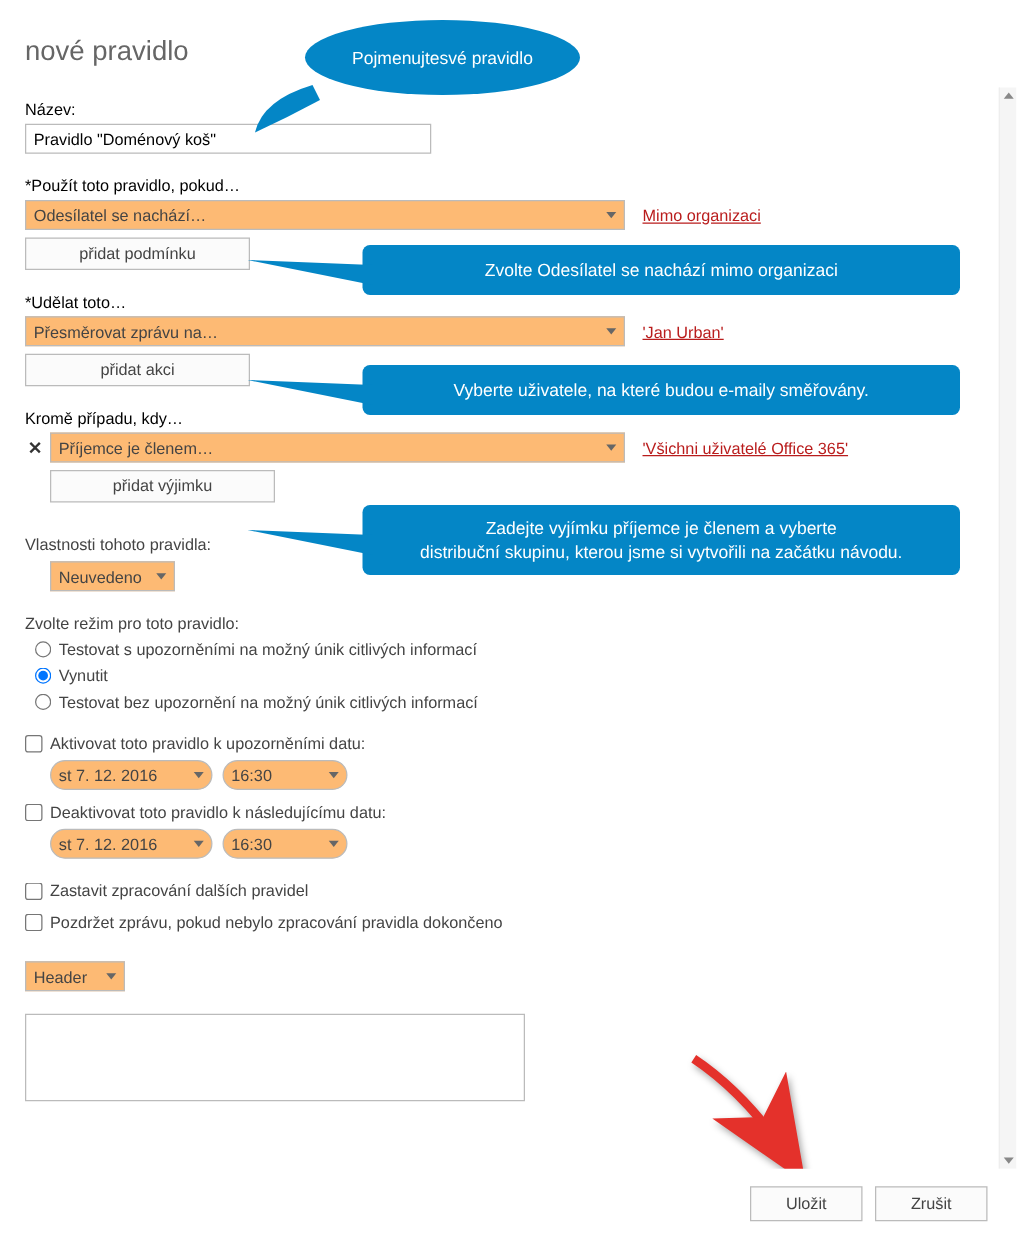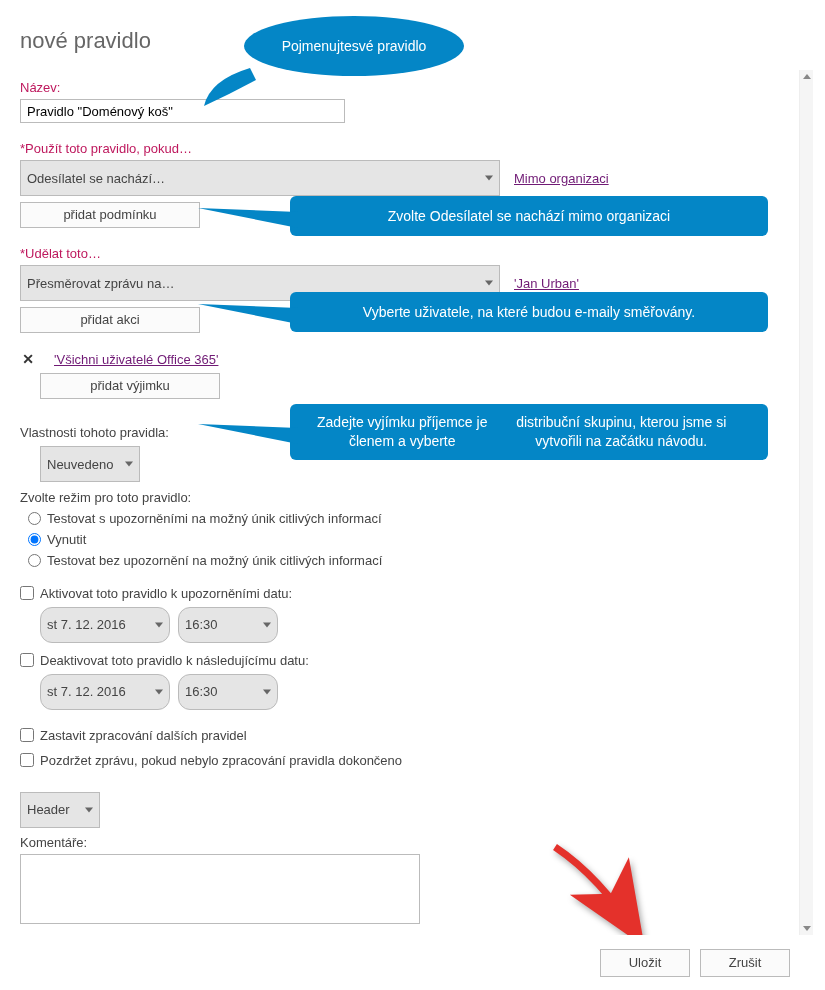--- a/index.html
+++ b/index.html
@@ -1,25 +1,25 @@
 <!DOCTYPE html>
 <html><head>
 <meta charset="utf-8">
 <style>
   * { box-sizing: border-box; margin: 0; padding: 0; }
   body { font-family: "Segoe UI", Tahoma, sans-serif; font-size: 13px; color: #444; background: #fff; width: 825px; height: 990px; position: relative; overflow: hidden; }
   .page-title { font-size: 22px; font-weight: 300; color: #666; margin: 28px 0 18px 20px; }
   .content { position: absolute; left: 20px; top: 70px; right: 35px; bottom: 55px; overflow-y: auto; padding-right:5px; }
   .section { margin-top: 18px; }
-  .field-label { font-size: 13px; color: #be185d; margin-bottom: 4px; display: block; }
+  .field-label { font-size: 13px; color: #000000; margin-bottom: 4px; display: block; }
   .text-input { width: 325px; height: 24px; border: 1px solid #bbb; padding: 2px 6px; font-size: 13px; font-family: inherit; }
   .wide-select { width: 480px; display:inline-block; }
-  .select-ctl { height: 36px; border: 1px solid #bbb; padding: 1px 20px 1px 6px; font-size: 13px; background: #e5e5e5; position: relative; cursor: pointer; display:flex; align-items:center; }
+  .select-ctl { height: 24px; border: 1px solid #bbb; padding: 1px 20px 1px 6px; font-size: 13px; background: #fdba74; position: relative; cursor: pointer; display:flex; align-items:center; }
   .select-ctl .arrow { position: absolute; right: 6px; top: 50%; transform: translateY(-50%); width: 0; height: 0; border-left: 4px solid transparent; border-right: 4px solid transparent; border-top: 5px solid #666; }
-  .link { color: #701a75; text-decoration: underline; cursor: pointer; margin-left: 14px; font-size: 13px; display:inline-block; vertical-align:middle; }
+  .link { color: #b91c1c; text-decoration: underline; cursor: pointer; margin-left: 14px; font-size: 13px; display:inline-block; vertical-align:middle; }
   .btn-small { width: 180px; height: 26px; border: 1px solid #bbb; background: #fbfbfb; font-size: 13px; color: #444; cursor: pointer; text-align:center; line-height:24px; margin-top:6px; }
   .row { display:flex; align-items:center; }
   .remove-x { width: 16px; text-align:center; font-weight:700; font-size:14px; color:#333; cursor:pointer; margin-right: 4px; }
   .checkbox-row { display:flex; align-items:center; gap:6px; margin-top:10px; }
   .checkbox-row input[type=checkbox] { width:14px; height:14px; }
   .small-select { height:24px; display:inline-block; }
   .small-select .select-ctl { width: 100px; }
   .radio-row { display:flex; align-items:center; gap:6px; margin-top:6px; margin-left: 8px;}
   .radio-row input[type=radio] { width:13px; height:13px; }
   .date-row { display:flex; gap:8px; margin:6px 0 0 20px; }
@@ -27,21 +27,21 @@
   textarea.comments { width:400px; height:70px; border:1px solid #bbb; font-family:inherit; font-size:13px; padding:4px; resize:none; }
 
   .callout { position:absolute; background:#0486c6; color:#fff; font-size:14px; text-align:center; border-radius:18px; display:flex; align-items:center; justify-content:center; line-height:1.35; }
   
   .callout.c1 { left:244px; top:16px; width:220px; height:60px; border-radius:50%/50%; flex-direction:row; justify-content:center; }
   .callout.c1 .tail-svg { position:absolute; left:-44px; bottom:-34px; }
   
   .callout.wide { border-radius:6px; height:40px; padding:0 20px; }
   .callout.c2 { left:290px; top:196px; width:478px; }
   .callout.c3 { left:290px; top:292px; width:478px; }
-  .callout.c4 { left:290px; top:404px; width:478px; height:56px; flex-direction:row; }
+  .callout.c4 { left:290px; top:404px; width:478px; height:56px; flex-direction:column; }
   .tail-left { position:absolute; left:-92px; top:12px; }
   .tail-left.t4 { top:20px; }
 
   .footer { position:absolute; left:0; right:0; bottom:0; height:55px; background:#fff; display:flex; justify-content:flex-end; align-items:center; gap:10px; padding-right:35px; border-top:1px solid transparent;}
   .footer-btn { width:90px; height:28px; border:1px solid #bbb; background:#fbfbfb; font-size:13px; cursor:pointer; text-align:center; line-height:26px; }
   .scrollbar { position:absolute; right:12px; top:70px; bottom:55px; width:14px; background:#f5f5f5; border-left:1px solid #eee;}
   .scrollbar .arrow-up, .scrollbar .arrow-down { position:absolute; left:3px; width:0;height:0;border-left:4px solid transparent;border-right:4px solid transparent; }
   .scrollbar .arrow-up { top:4px; border-bottom:5px solid #888; }
   .scrollbar .arrow-down { bottom:4px; border-top:5px solid #888; }
   .red-arrow { position:absolute; right:160px; bottom:30px; }
@@ -78,22 +78,27 @@
       <div class="wide-select select-ctl">
         <span>Přesměrovat zprávu na…</span>
         <span class="arrow"></span>
       </div>
       <a class="link">'Jan Urban'</a>
     </div>
     <div class="btn-small">přidat akci</div>
   </div>
 
   <div class="section">
+    <label class="field-label">Kromě případu, kdy…</label>
     <div class="row">
       <span class="remove-x">✕</span>
+      <div class="select-ctl" style="width:460px">
+        <span>Příjemce je členem…</span>
+        <span class="arrow"></span>
+      </div>
       <a class="link">'Všichni uživatelé Office 365'</a>
     </div>
     <div class="btn-small" style="margin-left:20px">přidat výjimku</div>
   </div>
 
   <div class="section" style="margin-top:26px">
     <div class="after-text">Vlastnosti tohoto pravidla:</div>
     <div class="small-select" style="margin:6px 0 0 20px">
       <div class="select-ctl">
         <span>Neuvedeno</span>
@@ -163,21 +168,20 @@
   <div class="section">
     <div class="small-select" style="margin-top:6px">
       <div class="select-ctl" style="width:80px">
         <span>Header</span>
         <span class="arrow"></span>
       </div>
     </div>
   </div>
 
   <div class="section">
-    <div class="after-text" style="margin-bottom:4px">Komentáře:</div>
     <textarea class="comments" style=""></textarea>
   </div>
 
 </div>
 
 <div class="callout c1">
   <svg class="tail-svg" width="70" height="70">
       <path d="M50 28 Q10 40 4 66 Q30 54 56 40 Z" fill="#0486c6"></path>
     </svg>
   <div>Pojmenujte</div>

